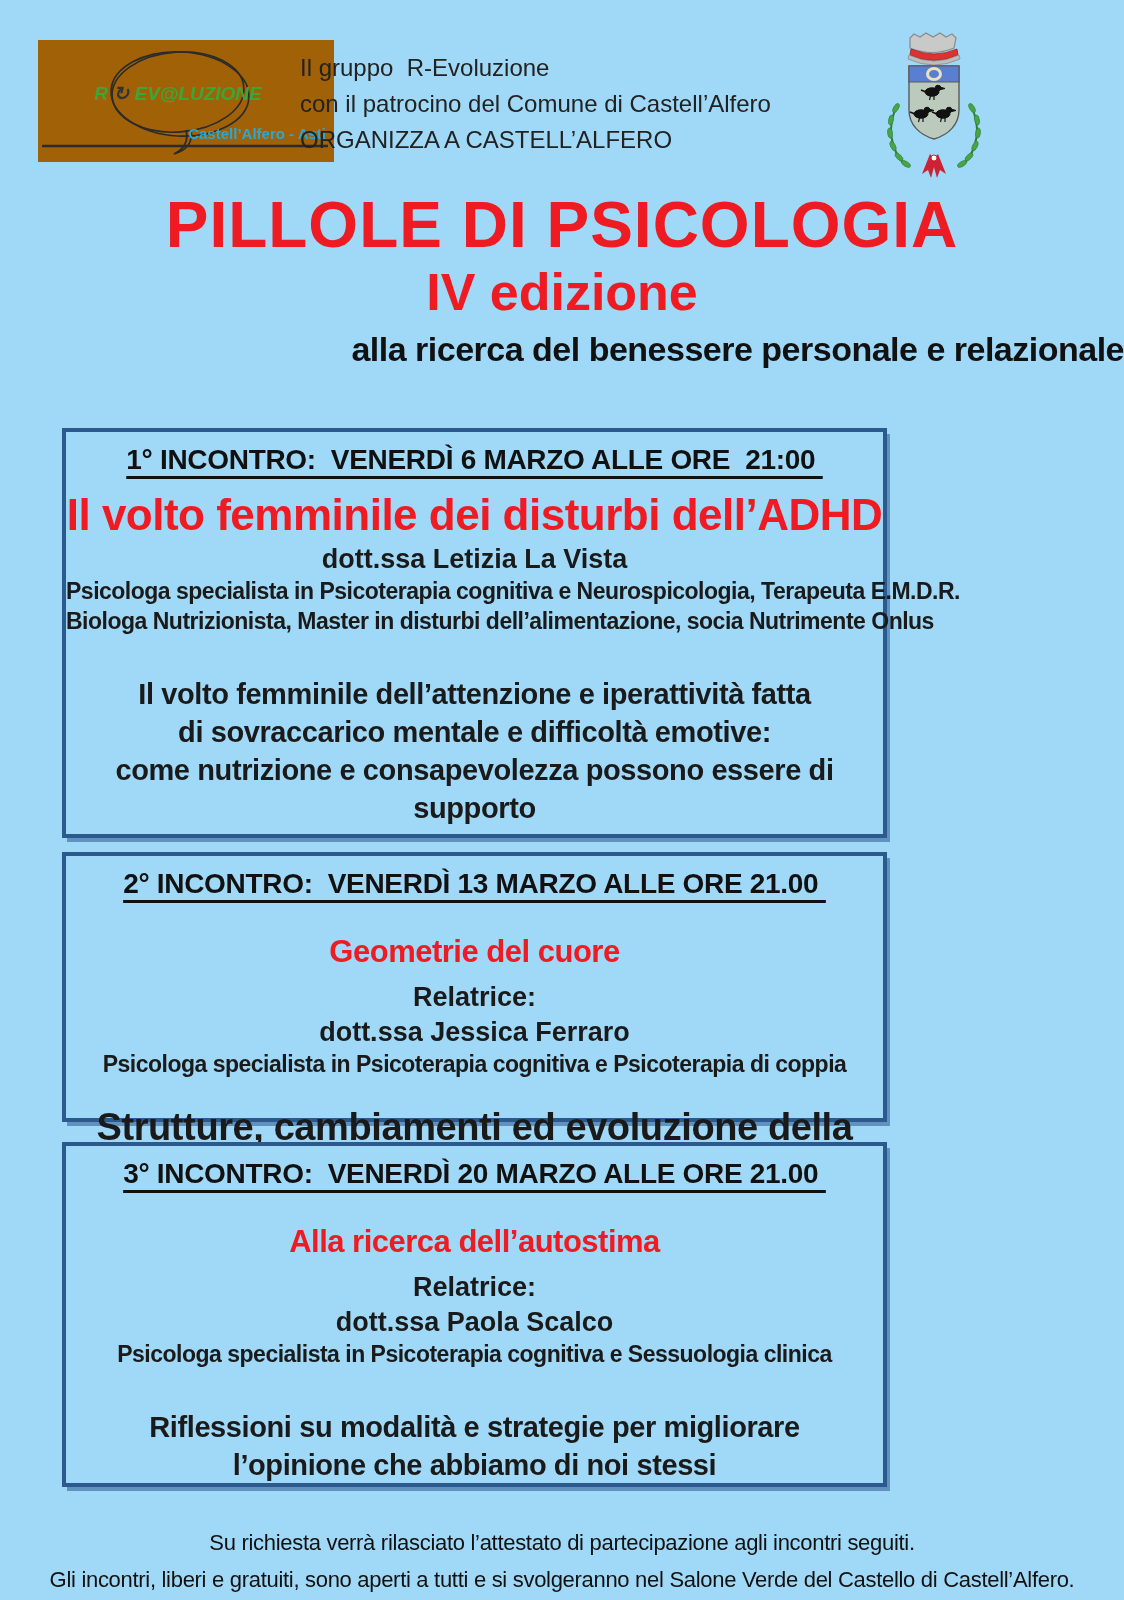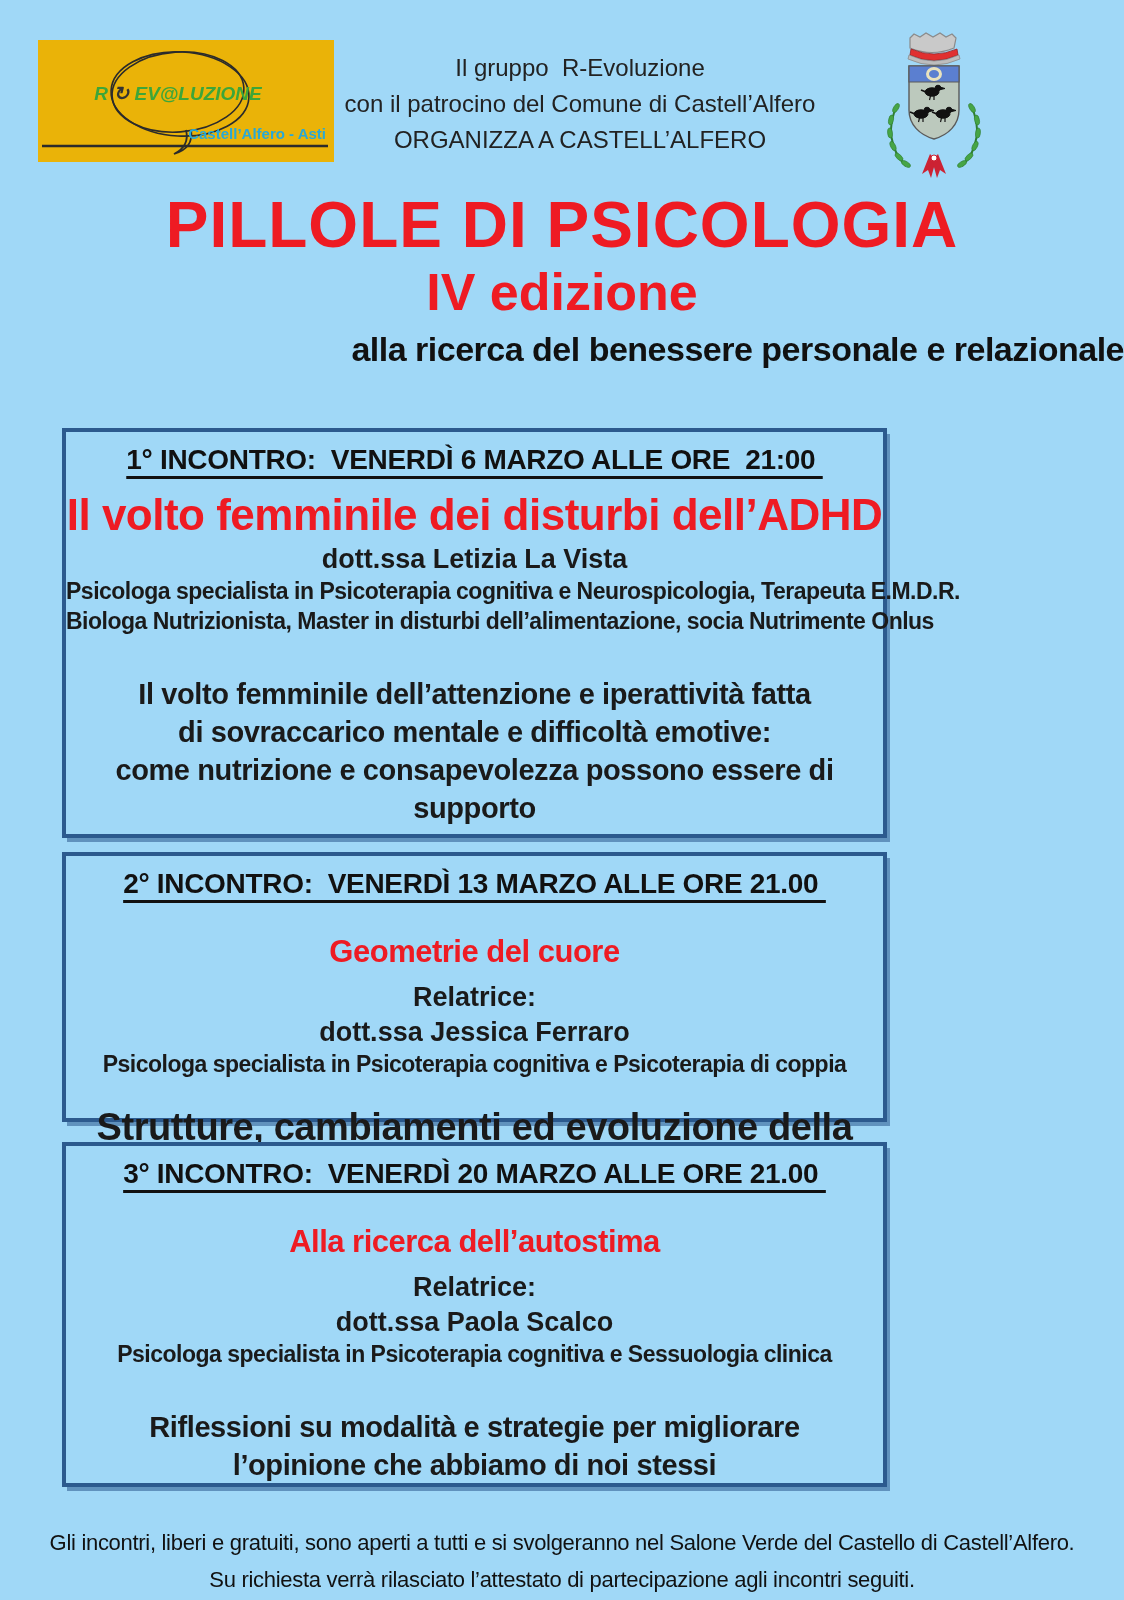--- a/index.html
+++ b/index.html
@@ -6,25 +6,25 @@
   body { background:#A0D8F7; font-family:"Liberation Sans", sans-serif; }
   .page {
     position:relative; width:1124px; height:1600px; margin:0 auto;
     background:#A0D8F7; color:#1a1a1a; overflow:hidden;
   }
   .pre { white-space:pre; }
 
   
   .logo-box {
     position:absolute; left:38px; top:40px; width:296px; height:122px;
-    background:#eab308;
+    background:#a16207;
   }
   .intro {
     position:absolute; left:300px; top:50px; width:560px;
-    text-align:center; font-size:24px; line-height:36px; color:#222;
+    font-size:24px; line-height:36px; color:#222;
   }
   .crest { position:absolute; left:876px; top:28px; width:116px; height:156px; }
 
   
   .title-main {
     position:absolute; top:188px; left:0; width:100%;
     text-align:center; color:#EE1B23; font-weight:bold;
     font-size:64px; letter-spacing:1px;
   }
   .title-edition {
@@ -195,17 +195,17 @@
     <div class="relatrice">Relatrice:</div>
     <div class="speaker-name">dott.ssa Paola Scalco</div>
     <div class="speaker-role">Psicologa specialista in Psicoterapia cognitiva e Sessuologia clinica</div>
     <div class="box-desc">
       <div>Riflessioni su modalità e strategie per migliorare</div>
       <div>l’opinione che abbiamo di noi stessi</div>
     </div>
   </section>
 
   <div class="footer">
+    <div>Su richiesta verrà rilasciato l’attestato di partecipazione agli incontri seguiti.</div>
     <div>Gli incontri, liberi e gratuiti, sono aperti a tutti e si svolgeranno nel Salone Verde del Castello di Castell’Alfero.</div>
-    <div>Su richiesta verrà rilasciato l’attestato di partecipazione agli incontri seguiti.</div>
   </div>
 
 </div>
 
 </body></html>

